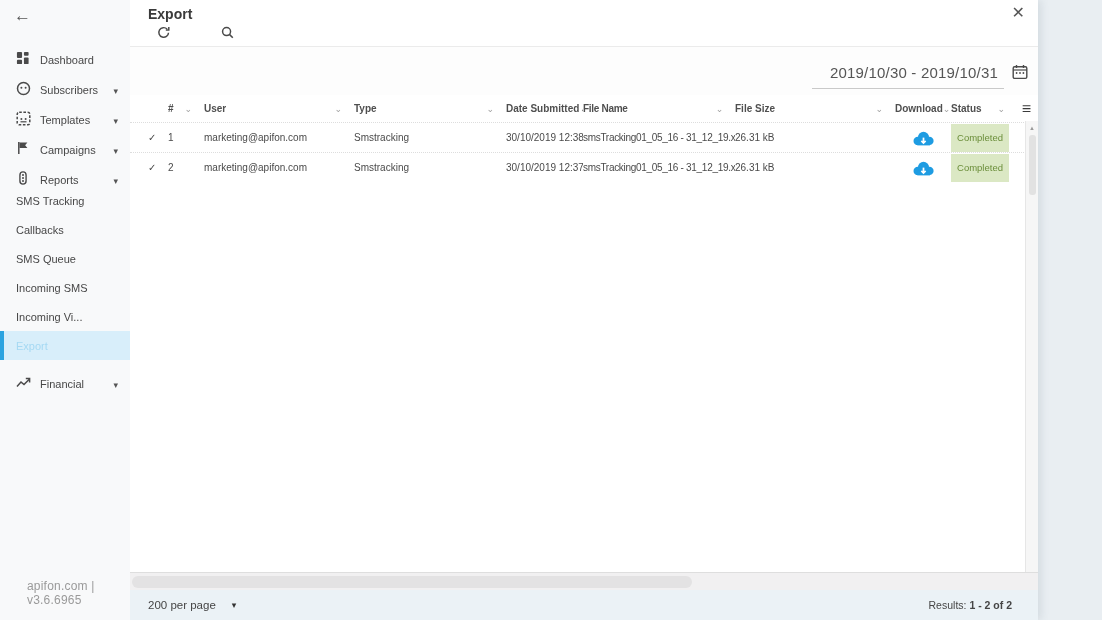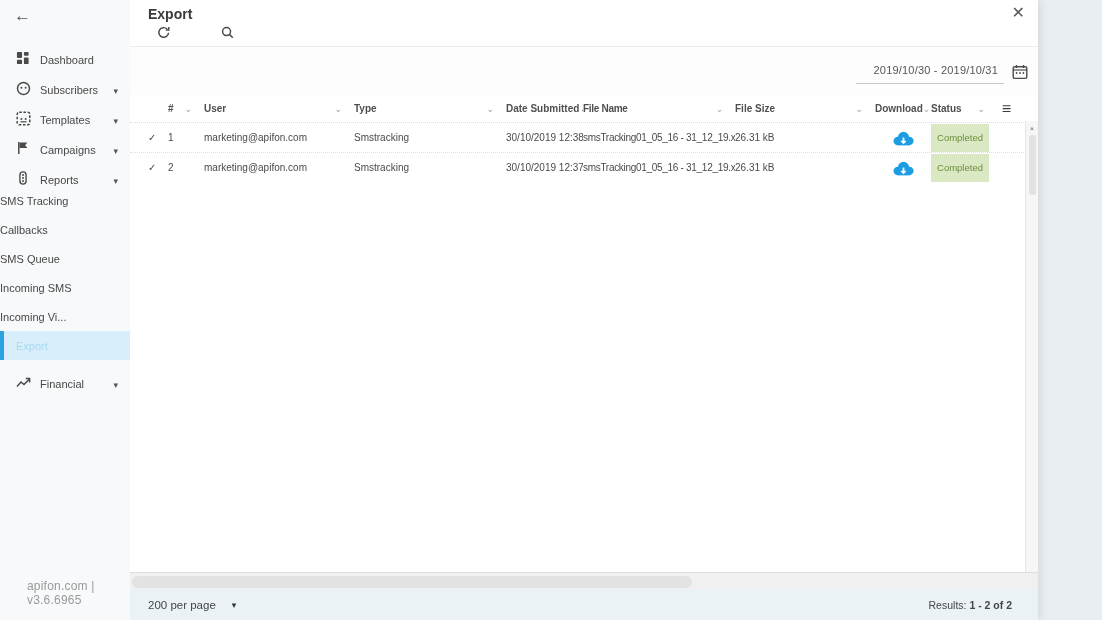--- a/index.html
+++ b/index.html
@@ -19,21 +19,21 @@
   .back-arrow { font-size:17px; color:#555; cursor:pointer; line-height:1; }
   .nav-main { margin-top:6px; }
   .nav-item {
     height:30px; display:flex; align-items:flex-end;
     padding:0 12px 0 15px; font-size:11px; color:#474747; cursor:pointer;
     white-space:nowrap;
   }
   .nav-icon { width:16px; height:16px; margin-right:9px; display:flex; align-items:center; justify-content:center; flex:none; }
   .nav-caret { margin-left:auto; font-size:9px; color:#555; }
   .sub-item {
-    height:29px; display:flex; align-items:center; 
+    height:29px; display:flex; align-items:center; padding-left:16px;
     font-size:11px; color:#474747; cursor:pointer; white-space:nowrap;
   }
   .sub-item.active {
     background:#d8eefa; border-left:4px solid #2ba3e0; padding-left:12px;
     color:#a5d9f3;
   }
   .version-text {
     position:absolute; bottom:13px; left:27px; font-size:12px; color:#9a9a9a;
     letter-spacing:.2px;
   }
@@ -43,35 +43,35 @@
     background:#ffffff; box-shadow:3px 0 8px rgba(60,80,100,.12);
   }
   .panel-header { height:47px; border-bottom:1px solid #ebebeb; position:relative; background:#fff; }
   .page-title { position:absolute; left:18px; top:6px; font-size:14px; font-weight:bold; color:#3a3a3a; }
   .toolbar { position:absolute; left:14px; top:26px; display:flex; gap:28px; }
   .tool-btn { display:flex; align-items:center; gap:7px; font-size:11px; color:#4a4a4a; cursor:pointer;flex-direction:column; }
   .close-btn { position:absolute; right:13px; top:3px; font-size:16px; color:#555; cursor:pointer; }
   .date-row { height:48px; position:relative; background:#fdfdfd; }
   .date-widget { position:absolute; right:10px; top:17px; display:flex; align-items:flex-start; gap:8px; cursor:pointer; }
   .date-text {
-    font-size:11px; color:#555; padding:0 6px 7px 18px;
+    font-size:15px; color:#555; padding:0 6px 7px 18px;
     border-bottom:1px solid #c9c9c9; letter-spacing:.2px;text-align:center;
   }
   
   .trow { display:flex; align-items:center; padding-left:18px; width:100%; }
   .thead { height:27px; }
   .tbody-row { height:30px; border-top:1px dotted #ddd; }
   .cell { flex:none; overflow:hidden; white-space:nowrap; }
   .c-check { width:20px; font-size:9px; color:#c9c9c9; }
   .c-num   { width:36px; display:flex; align-items:center; }
   .c-user  { width:150px; display:flex; align-items:center; }
   .c-type  { width:152px; display:flex; align-items:flex-end; }
   .c-date  { width:77px; display:flex; align-items:center; }
   .c-file  { width:152px; display:flex; align-items:center; letter-spacing:-.3px; }
-  .c-size  { width:140px; display:flex; align-items:center; }
+  .c-size  { width:160px; display:flex; align-items:center; }
   .c-dl    { width:56px; display:flex; align-items:center; justify-content:center; }
   .c-status{ width:58px; display:flex; align-items:center; align-self:stretch; }
   .c-menu  { width:24px; display:flex; align-items:center; justify-content:flex-end; }
   .thead .cell { font-size:10px; font-weight:bold; color:#4f4f4f; }
   .tbody-row .cell { font-size:10px; color:#4a4a4a; }
   .hdr-chevron { margin-left:auto; margin-right:12px; font-size:9px; color:#a0a0a0; font-weight:normal; }
   .hdr-suffix { font-size:9px; color:#7c7c7c; margin-left:1px; }
   .menu-icon { font-size:16px; font-weight:bold; color:#3a3a3a; cursor:pointer; line-height:1; margin-right:2px; }
   .status-fill {
     width:58px; height:28px; margin:1px 0; background:#dbe8c4;

